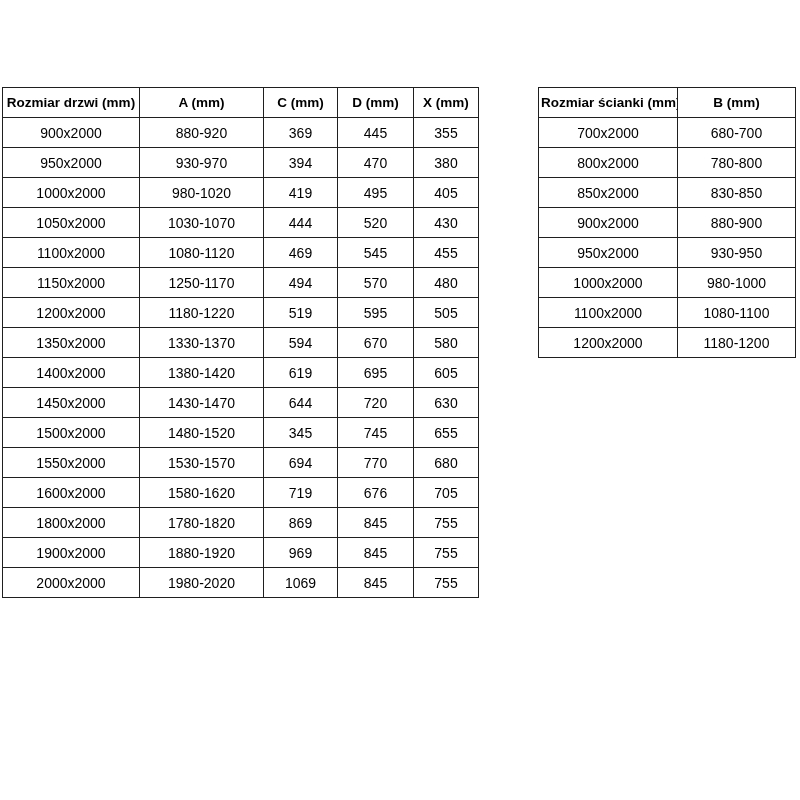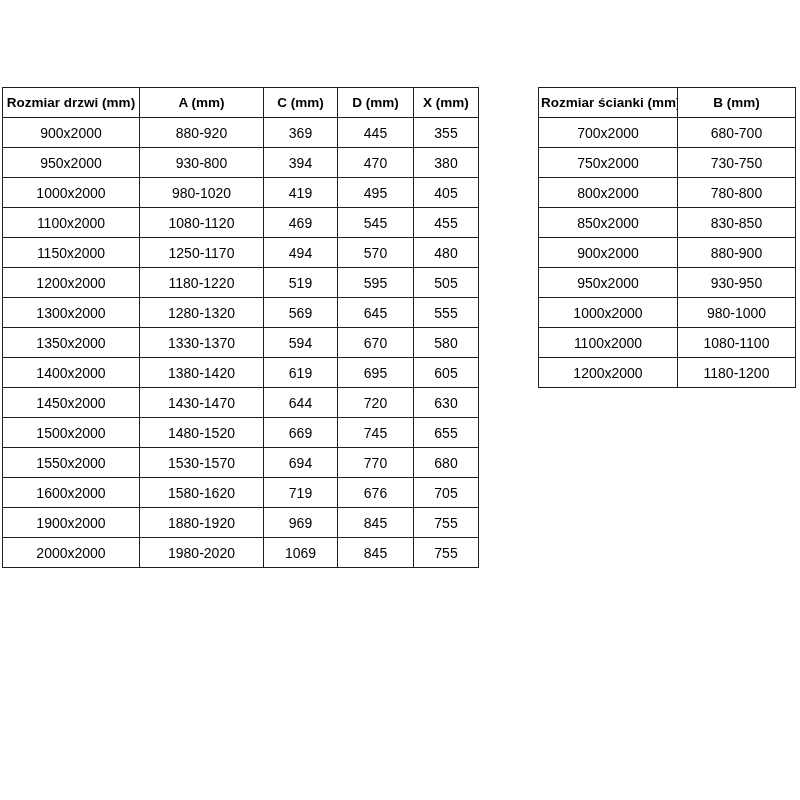--- a/index.html
+++ b/index.html
@@ -73,33 +73,40 @@
     <tbody>
         <tr>
           <td>900x2000</td>
           <td>880-920</td>
           <td>369</td>
           <td>445</td>
           <td>355</td>
         </tr>
         <tr>
           <td>950x2000</td>
-          <td>930-800</td>
+          <td>930-970</td>
           <td>394</td>
           <td>470</td>
           <td>380</td>
         </tr>
         <tr>
           <td>1000x2000</td>
           <td>980-1020</td>
           <td>419</td>
           <td>495</td>
           <td>405</td>
         </tr>
         <tr>
+          <td>1050x2000</td>
+          <td>1030-1070</td>
+          <td>444</td>
+          <td>520</td>
+          <td>430</td>
+        </tr>
+        <tr>
           <td>1100x2000</td>
           <td>1080-1120</td>
           <td>469</td>
           <td>545</td>
           <td>455</td>
         </tr>
         <tr>
           <td>1150x2000</td>
           <td>1250-1170</td>
           <td>494</td>
@@ -107,27 +114,20 @@
           <td>480</td>
         </tr>
         <tr>
           <td>1200x2000</td>
           <td>1180-1220</td>
           <td>519</td>
           <td>595</td>
           <td>505</td>
         </tr>
         <tr>
-          <td>1300x2000</td>
-          <td>1280-1320</td>
-          <td>569</td>
-          <td>645</td>
-          <td>555</td>
-        </tr>
-        <tr>
           <td>1350x2000</td>
           <td>1330-1370</td>
           <td>594</td>
           <td>670</td>
           <td>580</td>
         </tr>
         <tr>
           <td>1400x2000</td>
           <td>1380-1420</td>
           <td>619</td>
@@ -137,37 +137,44 @@
         <tr>
           <td>1450x2000</td>
           <td>1430-1470</td>
           <td>644</td>
           <td>720</td>
           <td>630</td>
         </tr>
         <tr>
           <td>1500x2000</td>
           <td>1480-1520</td>
-          <td>669</td>
+          <td>345</td>
           <td>745</td>
           <td>655</td>
         </tr>
         <tr>
           <td>1550x2000</td>
           <td>1530-1570</td>
           <td>694</td>
           <td>770</td>
           <td>680</td>
         </tr>
         <tr>
           <td>1600x2000</td>
           <td>1580-1620</td>
           <td>719</td>
           <td>676</td>
           <td>705</td>
+        </tr>
+        <tr>
+          <td>1800x2000</td>
+          <td>1780-1820</td>
+          <td>869</td>
+          <td>845</td>
+          <td>755</td>
         </tr>
         <tr>
           <td>1900x2000</td>
           <td>1880-1920</td>
           <td>969</td>
           <td>845</td>
           <td>755</td>
         </tr>
         <tr>
           <td>2000x2000</td>
@@ -189,24 +196,20 @@
         <th>Rozmiar ścianki (mm)</th>
         <th>B (mm)</th>
       </tr>
     </thead>
     <tbody>
         <tr>
           <td>700x2000</td>
           <td>680-700</td>
         </tr>
         <tr>
-          <td>750x2000</td>
-          <td>730-750</td>
-        </tr>
-        <tr>
           <td>800x2000</td>
           <td>780-800</td>
         </tr>
         <tr>
           <td>850x2000</td>
           <td>830-850</td>
         </tr>
         <tr>
           <td>900x2000</td>
           <td>880-900</td>

